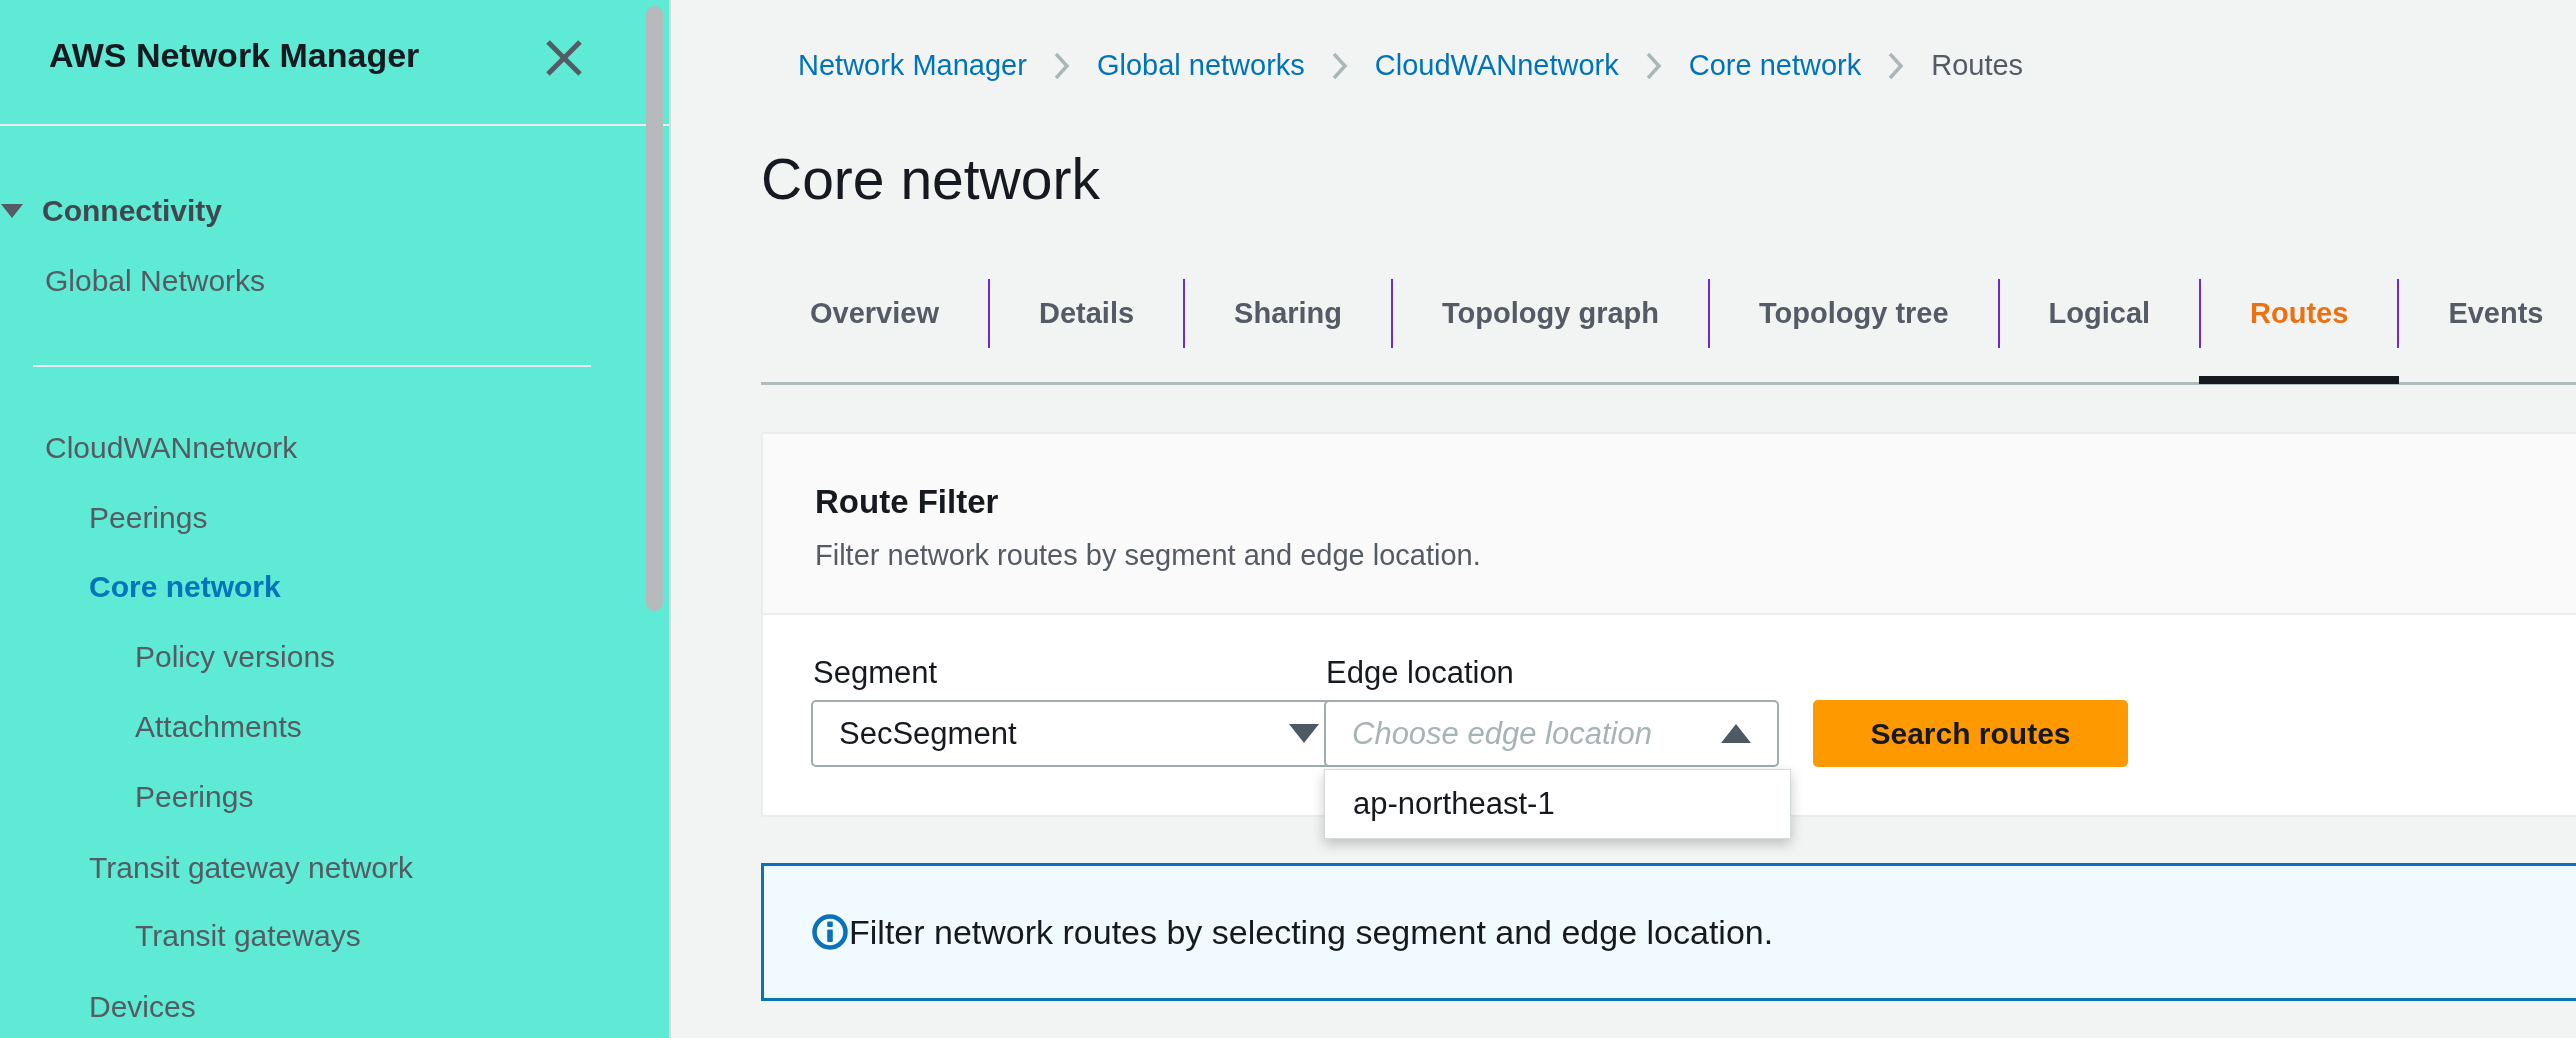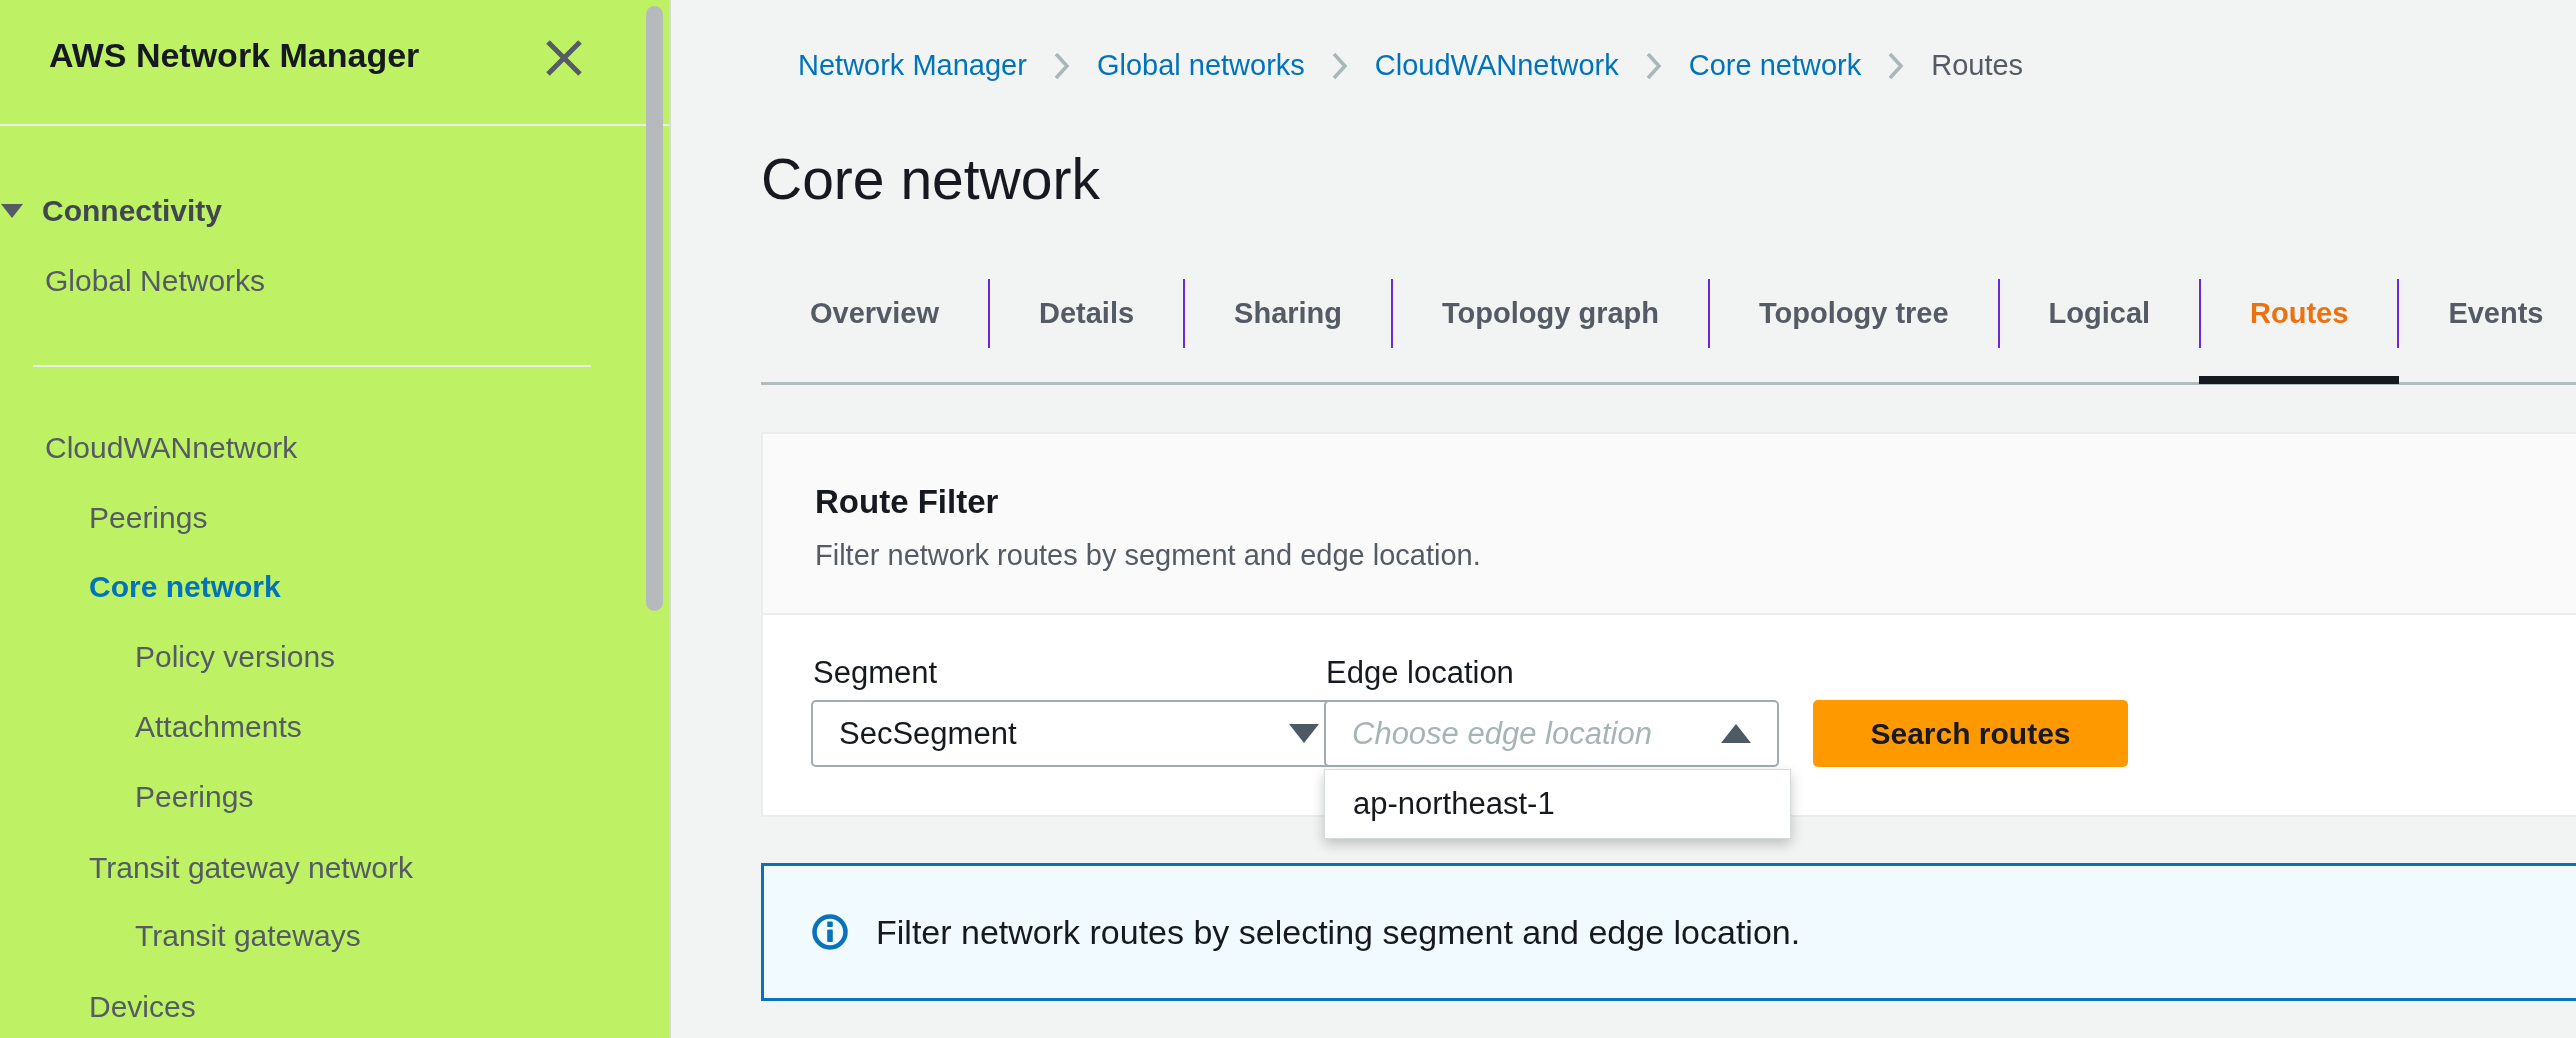--- a/index.html
+++ b/index.html
@@ -7,21 +7,21 @@
   body {
     position:relative;
     background:#f2f3f3;
     font-family:"Liberation Sans", sans-serif;
     color:#16191f;
   }
 
   
   .sidebar {
     position:absolute; left:0; top:0; width:671px; height:1039px;
-    background:#bef264; border-right:2px solid #d5dbdb;
+    background:#5eead4; border-right:2px solid #d5dbdb;
   }
   .sidebar-header { position:absolute; left:0; top:0; width:100%; height:126px; border-bottom:2px solid #eaeded; }
   .sidebar-title {
     position:absolute; left:49px; top:36px;
     font-size:34px; font-weight:700; color:#16191f; white-space:nowrap;
   }
   .close-btn {
     position:absolute; left:542px; top:36px; width:44px; height:44px;
     background:none; border:none; cursor:pointer; padding:0;
   }
@@ -120,21 +120,21 @@
     font-size:31px; color:#16191f; cursor:pointer;
   }
   .menu-item + .menu-item { border-top:2px solid #eaeded;margin-top:30px; }
 
   
   .banner {
     position:absolute; left:761px; top:863px; width:1880px; height:138px;
     background:#f1faff; border:3px solid #0a72bb;
     display:flex; align-items:center; padding-left:47px;
   }
-  .banner-text { margin-left:27px; font-size:34px; color:#16191f; white-space:nowrap; }
+  .banner-text { font-size:34px; color:#16191f; white-space:nowrap; }
 </style>
 </head>
 <body>
 
 <div class="sidebar">
   <div class="sidebar-header">
     <div class="sidebar-title">AWS Network Manager</div>
     <button class="close-btn" aria-label="Close side navigation">
       <svg width="44" height="44" viewBox="0 0 44 44">
         <line x1="6" y1="6" x2="38" y2="38" stroke="#545b64" stroke-width="5"></line>

